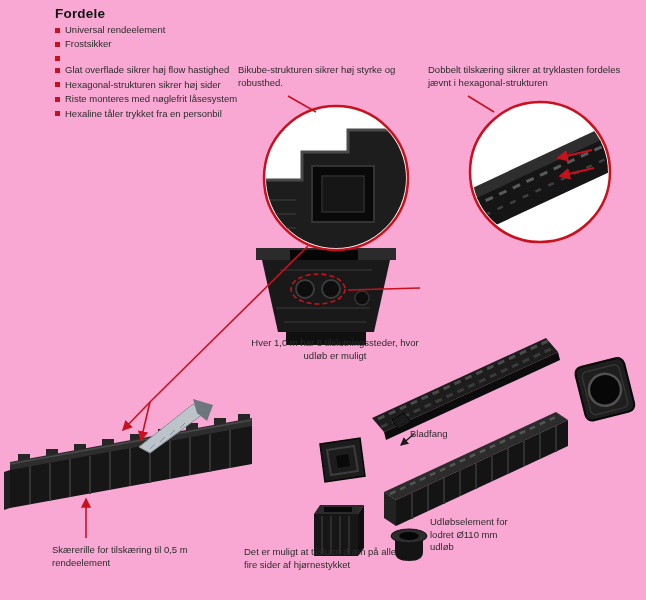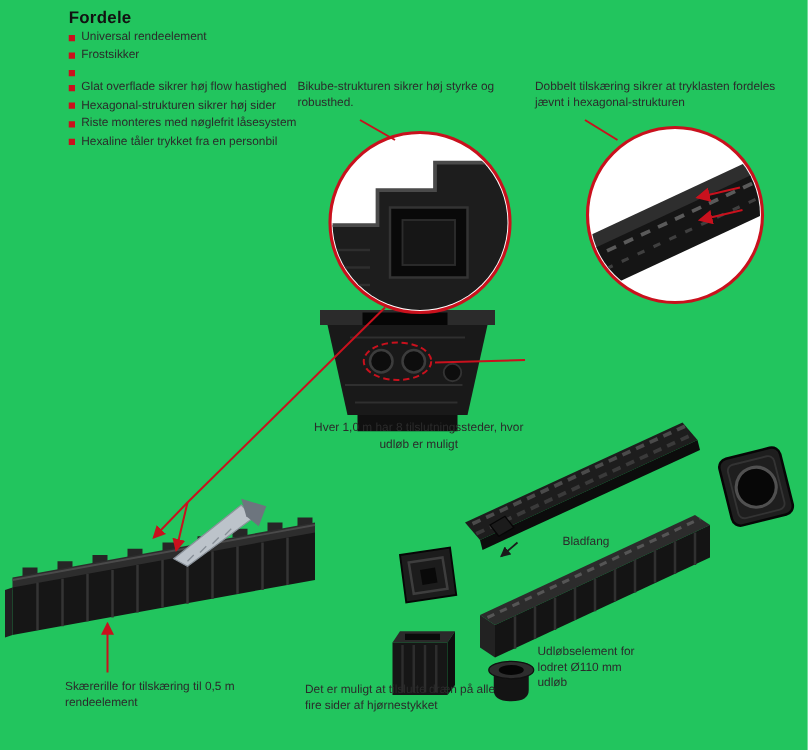--- a/index.html
+++ b/index.html
@@ -2,21 +2,21 @@
 <html style="--accent: #c9111d; --text: #2b2b2b; --product: #161616;"><head>
 <meta charset="utf-8">
 <style>
   :root{
     --accent:#c9111d;
     --text:#2b2b2b;
     --product:#161616;
   }
   *{margin:0;padding:0;box-sizing:border-box;}
   body{background:#fff;font-family:"Liberation Sans",sans-serif;}
-  .page{position:relative;width:646px;height:600px;background:#22c55e;overflow:hidden;}
+  .page{position:relative;width:646px;height:600px;background:#f9a8d4;overflow:hidden;}
   .layer{position:absolute;inset:0;}
   .title{position:absolute;left:55px;top:6px;font-size:13.5px;font-weight:bold;color:#121212;letter-spacing:.2px;}
   .benefits{position:absolute;left:55px;top:25px;width:200px;}
   .benefit{display:flex;align-items:flex-start;margin-bottom:4px;}
   .bullet{flex:0 0 auto;width:5px;height:5px;background:var(--accent);margin:2.5px 5px 0 0;}
   .benefit-text{font-size:9.5px;line-height:1.1;color:var(--text);}
   .note{position:absolute;font-size:9.5px;line-height:1.32;color:var(--text);}
   svg{display:block;}
 </style>
 </head>
@@ -225,21 +225,21 @@
     </div>
   </div>
 
   <div class="note" style="left:238px;top:64px;width:172px;">Bikube-strukturen sikrer høj styrke og robusthed.</div>
 
   <div class="note" style="left:428px;top:64px;width:202px;">Dobbelt tilskæring sikrer at tryklasten fordeles jævnt i hexagonal-strukturen</div>
 
 
   <div class="note" style="left:244px;top:337px;width:182px;text-align:center;">Hver 1,0 m har 8 tilslutningssteder, hvor udløb er muligt</div>
 
-  <div class="note" style="left:410px;top:428px;width:60px;margin-left:40px;">Bladfang</div>
+  <div class="note" style="left:410px;top:428px;width:60px;">Bladfang</div>
 
 
   <div class="note" style="left:430px;top:516px;width:88px;">Udløbselement for lodret Ø110 mm udløb</div>
 
   <div class="note" style="left:244px;top:546px;width:160px;">Det er muligt at tilslutte dræn på alle fire sider af hjørnestykket</div>
 
   <div class="note" style="left:52px;top:544px;width:150px;">Skærerille for tilskæring til 0,5 m rendeelement</div>
 
 </div>
 

